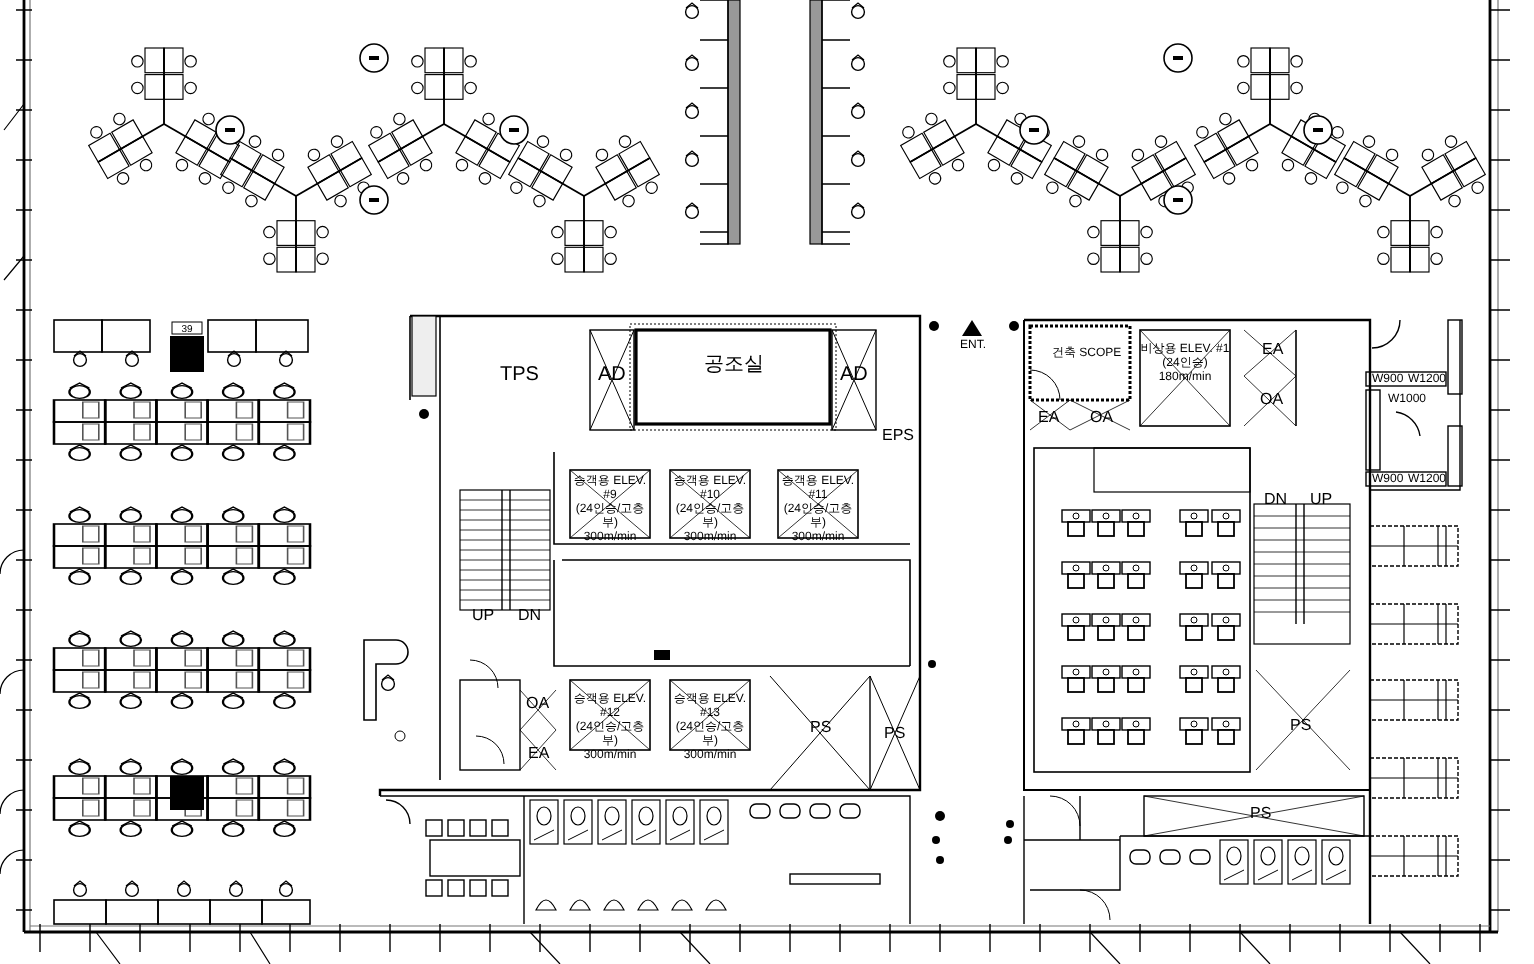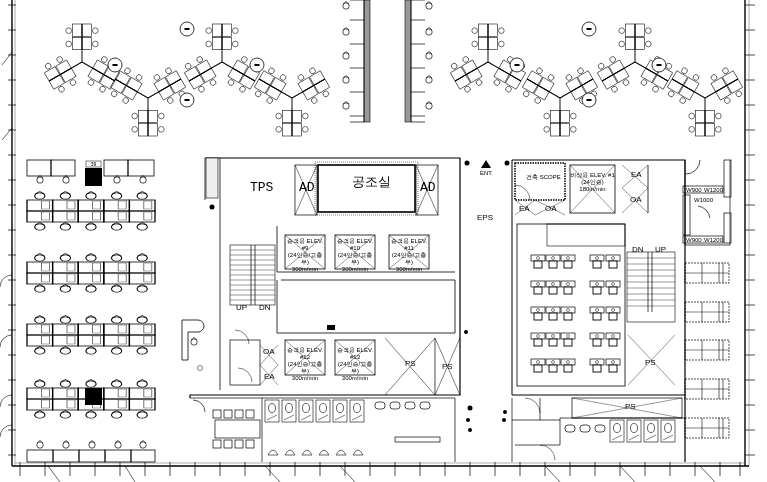--- a/index.html
+++ b/index.html
@@ -1,19 +1,19 @@
 <!DOCTYPE html>
 <html><head>
 <meta charset="utf-8">
 <style>
   html,body{margin:0;padding:0;background:#fff;}
   body{width:767px;height:482px;position:relative;overflow:hidden;font-family:"Liberation Sans",sans-serif;color:#000;}
   #plan{position:absolute;left:0;top:0;width:767px;height:482px;}
   .lbl{position:absolute;font-family:"Liberation Sans",sans-serif;font-size:8px;line-height:9px;text-align:right;white-space:nowrap;color:#000;}
-  .lbl.big{font-size:13px;font-family:Liberation Mono, monospace;}
+  .lbl.big{font-size:10px;}
   .lbl.tiny{font-size:6px;line-height:7px;}
   .elev{position:absolute;font-size:6px;line-height:7px;text-align:center;color:#000;}
 </style>
 </head>
 <body>
 
 <svg id="plan" viewBox="0 0 767 482" xmlns="http://www.w3.org/2000/svg">
   <defs>
 
     <g id="desk">
@@ -382,21 +382,21 @@
       <circle cx="470" cy="430" r="2"></circle>
     <circle cx="505" cy="412" r="2"></circle>
       <circle cx="504" cy="420" r="2"></circle>
   </g>
 </svg>
 
 <div class="lbl big" style="left:250px;top:183px;">TPS</div>
 <div class="lbl big" style="left:299px;top:183px;">AD</div>
 <div class="lbl big" style="left:352px;top:178px;">공조실</div>
 <div class="lbl big" style="left:420px;top:183px;">AD</div>
-<div class="lbl" style="left:441px;top:213px;margin-left:36px;">EPS</div>
+<div class="lbl" style="left:441px;top:213px;">EPS</div>
 
 <div class="elev" style="left:285px;top:238px;width:40px;">
   <div>승객용 ELEV. #9</div>
     <div>(24인승/고층부)</div>
     <div>300m/min</div>
 </div>
 <div class="elev" style="left:335px;top:238px;width:40px;">
   <div>승객용 ELEV. #10</div>
     <div>(24인승/고층부)</div>
     <div>300m/min</div>

